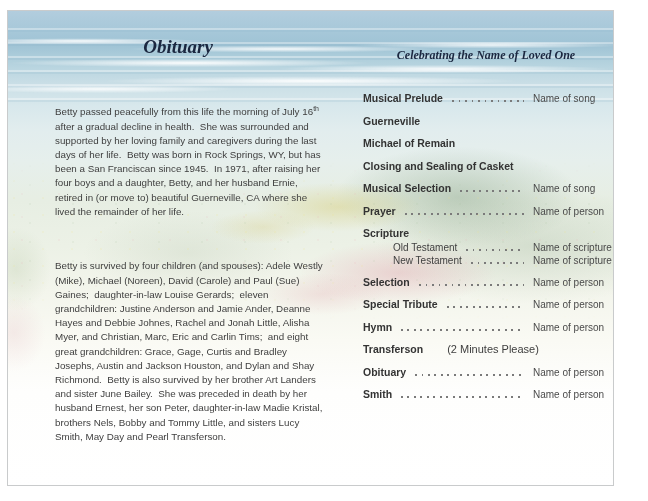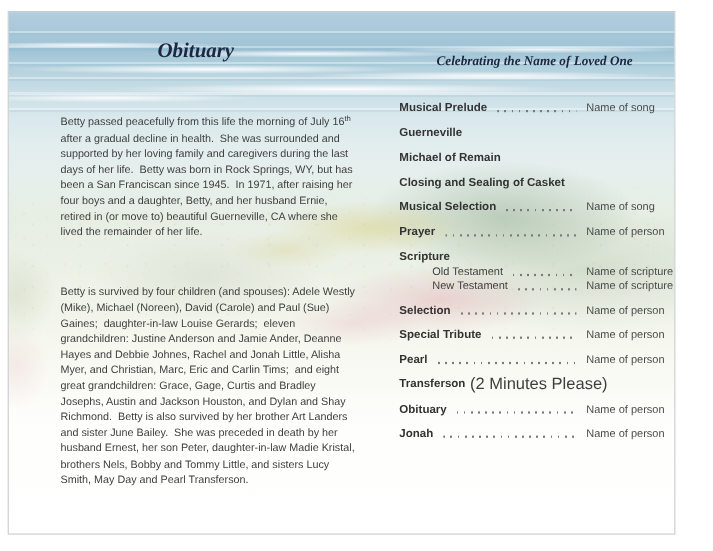--- a/index.html
+++ b/index.html
@@ -82,21 +82,21 @@
   .obit-text p { margin:0 0 12px 0; }
   .obit-text sup { font-size:7px; line-height:0; }
 
   
   .service { position:absolute; left:355px; top:82px; width:258px; }
   .svc-row { display:flex; align-items:center; height:11px; line-height:11px; margin-bottom:11.5px; }
   .svc-sub { display:flex; align-items:baseline; height:11px; line-height:11px; margin:0 0 1.5px 30px; }
   .svc-sub.last { margin-bottom:11px; }
   .svc-hdr { margin-bottom:3px; }
   .svc-label  { font-size:10.5px; font-weight:bold; color:#333333; white-space:nowrap; }
-  .svc-suffix { font-size:15px; color:#3e3e3e; white-space:pre; }
+  .svc-suffix { font-size:11px; color:#3e3e3e; white-space:pre;padding-left:21px; }
   .svc-sublabel { font-size:10px; color:#3f3f3f; white-space:nowrap; }
   .svc-value  { font-size:10px; color:#4a4a4a; width:88px; white-space:nowrap; }
   .dots {
     flex:1; align-self:flex-end; height:2px; margin:0 9px 2px 9px;
     background:repeating-linear-gradient(90deg, #7a7a7a 0 1.6px, transparent 1.6px 6.5px);
   }
 </style>
 </head>
 <body>
 
@@ -170,36 +170,36 @@
       <span class="svc-value">Name of person</span>
     </div>
 
     <div class="svc-row">
       <span class="svc-label">Special Tribute</span>
       <span class="dots"></span>
       <span class="svc-value">Name of person</span>
     </div>
 
     <div class="svc-row">
-      <span class="svc-label">Pearl</span>
+      <span class="svc-label">Hymn</span>
       <span class="dots"></span>
       <span class="svc-value">Name of person</span>
     </div>
 
     <div class="svc-row">
       <span class="svc-label">Transferson</span>
       <span class="svc-suffix"> (2 Minutes Please)</span>
     </div>
 
     <div class="svc-row">
       <span class="svc-label">Obituary</span>
       <span class="dots"></span>
       <span class="svc-value">Name of person</span>
     </div>
 
     <div class="svc-row">
-      <span class="svc-label">Jonah</span>
+      <span class="svc-label">Smith</span>
       <span class="dots"></span>
       <span class="svc-value">Name of person</span>
     </div>
 
   </div>
 </div>
 
 </body></html>

